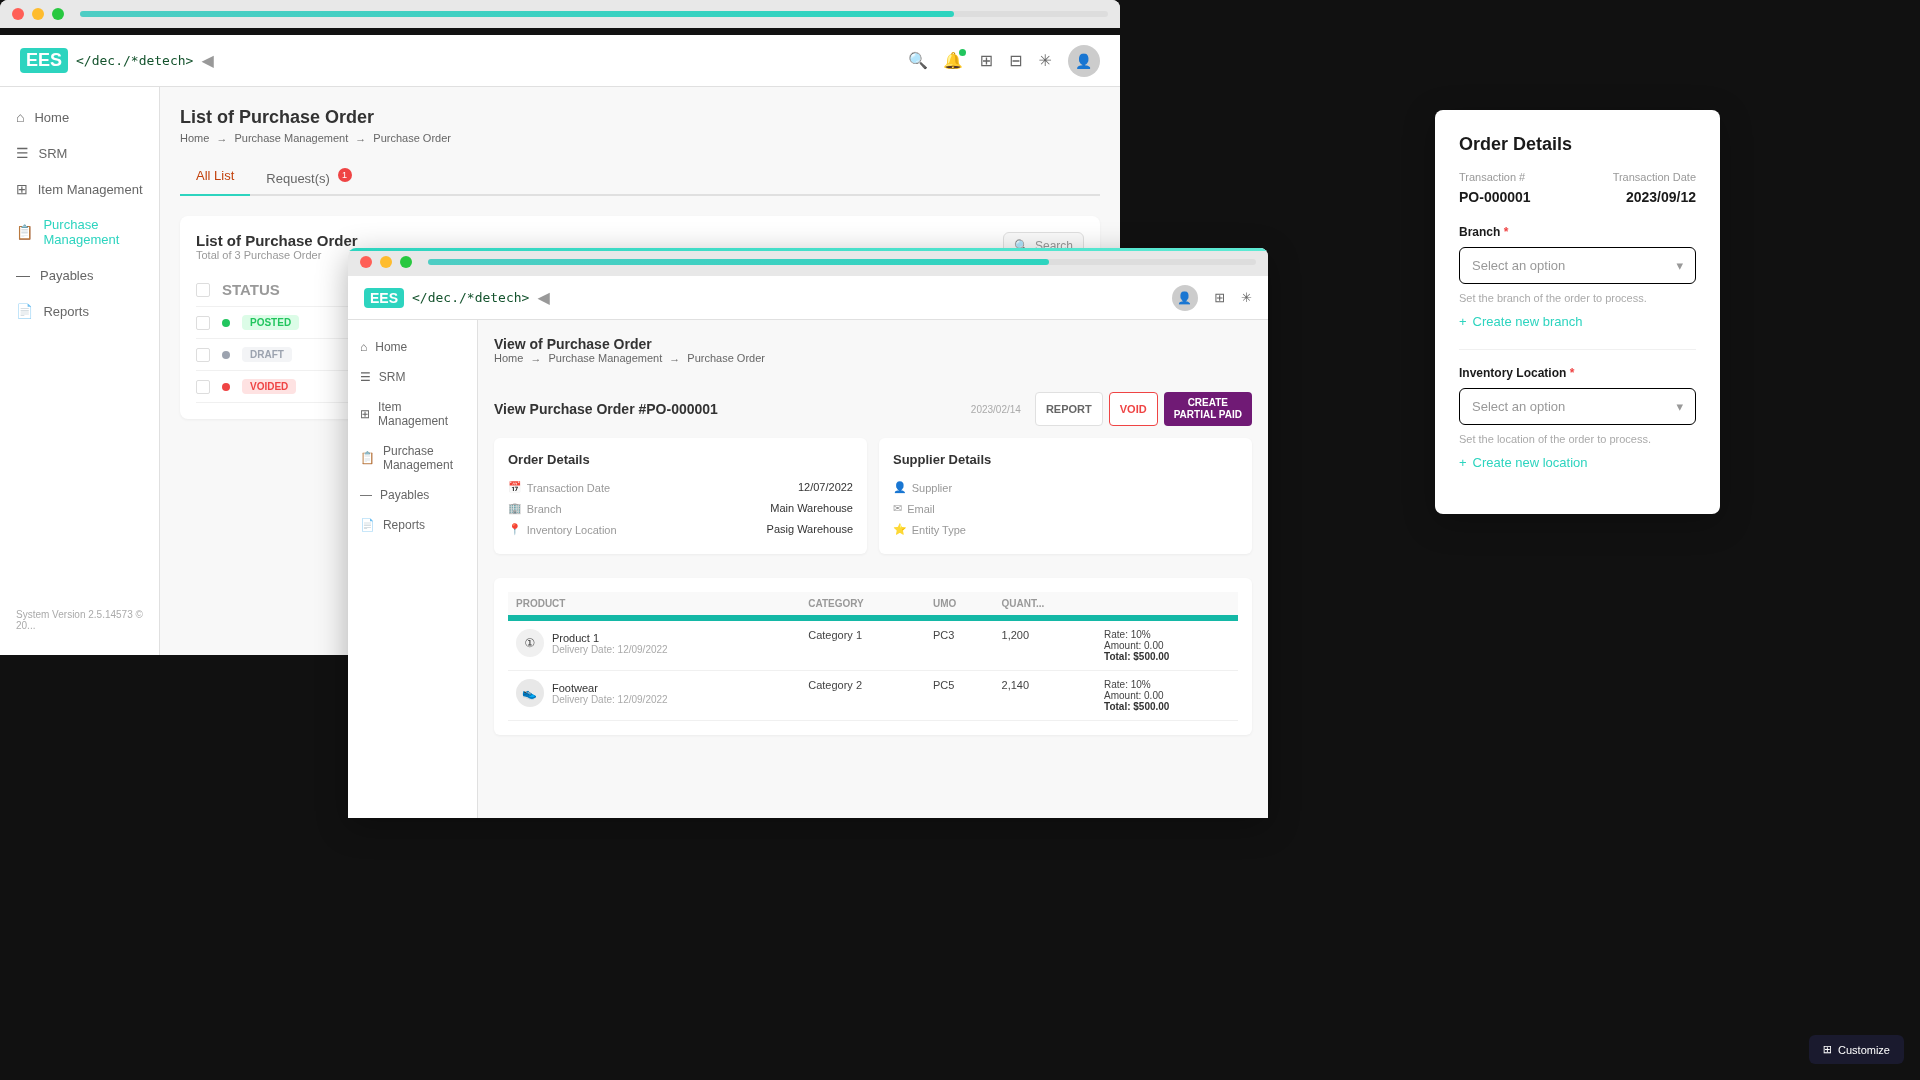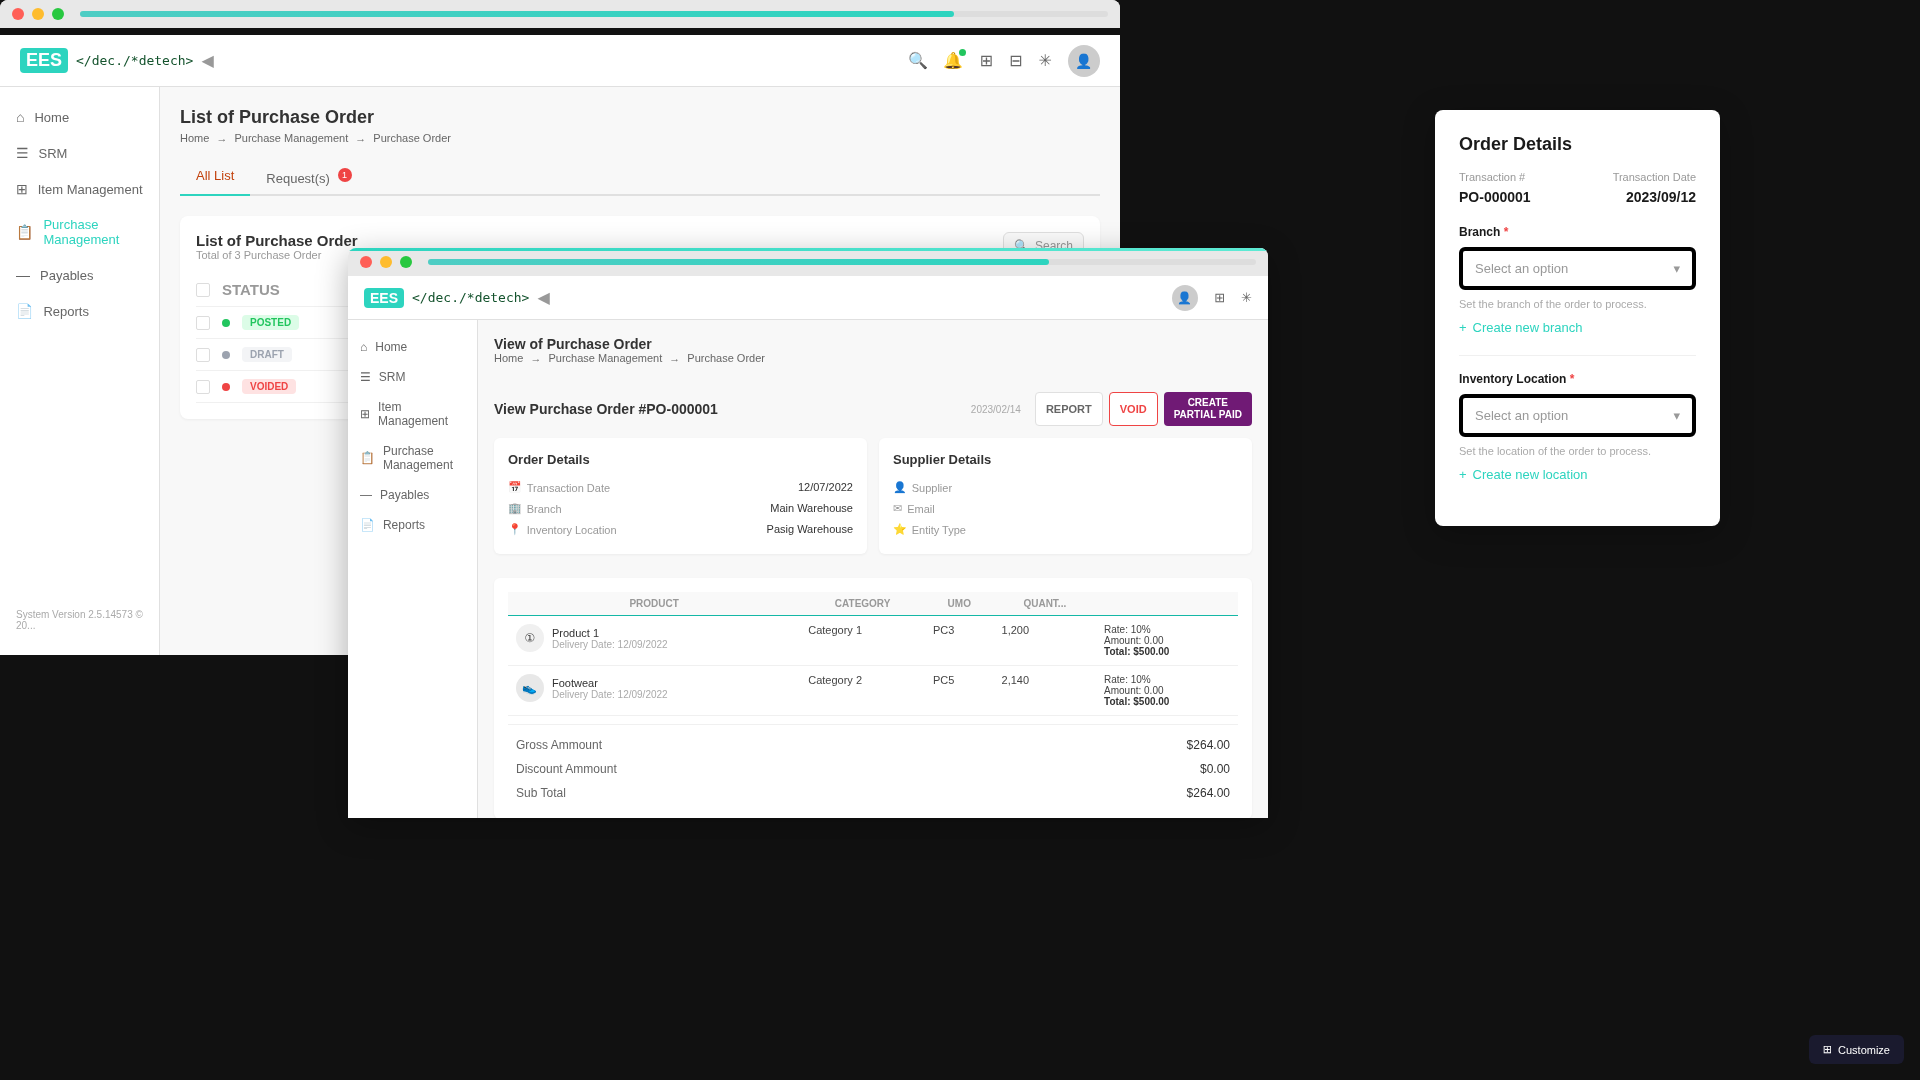--- a/index.html
+++ b/index.html
@@ -352,28 +352,28 @@
       margin-bottom: 12px;
     }
 
     
     .items-table {
       width: 100%;
       border-collapse: collapse;
       font-size: 11px;
     }
     .items-table th {
-      text-align: center;
+      text-align: left;
       padding: 6px 8px;
       background: #f9f9f9;
       color: #999;
       font-weight: 600;
       font-size: 10px;
       text-transform: uppercase;
-      border-bottom: 1px solid #14b8a6;
+      border-bottom: 6px solid #14b8a6;
     }
     .items-table td {
       padding: 8px;
       border-bottom: 1px solid #f0f0f0;
       color: #444;
       vertical-align: top;
     }
     .product-icon {
       width: 28px; height: 28px;
       border-radius: 50%;
@@ -414,21 +414,21 @@
     .panel-section { margin-bottom: 20px; }
     .panel-section-label {
       font-size: 12px;
       font-weight: 600;
       color: #1a1a1a;
       margin-bottom: 8px;
     }
     .required-star { color: #ef4444; }
     .panel-select {
       width: 100%;
-      border: 4px solid #000000;
+      border: 1px solid #000000;
       border-radius: 6px;
       padding: 10px 12px;
       font-size: 13px;
       color: #999;
       display: flex;
       align-items: center;
       justify-content: space-between;
       cursor: pointer;
       background: #fff;
     }
@@ -808,35 +808,20 @@
               <td>2,140</td>
               <td class="tax-cell">
                 <div>Rate: 10%</div>
                 <div>Amount: 0.00</div>
                 <div class="tax-total">Total: $500.00</div>
               </td>
             </tr>
           </tbody>
         </table>
 
-        <div style="margin-top:8px;border-top:1px solid #f0f0f0;padding-top:8px;">
-          <div class="totals-row">
-            <span class="totals-label">Gross Ammount</span>
-            <span class="totals-value">$264.00</span>
-          </div>
-          <div class="totals-row">
-            <span class="totals-label">Discount Ammount</span>
-            <span class="totals-value">$0.00</span>
-          </div>
-          <div class="totals-row">
-            <span class="totals-label">Sub Total</span>
-            <span class="totals-value">$264.00</span>
-          </div>
-
-        </div>
       </div>
     </div>
   </div>
 </div>
 
 <div style="position:absolute;top:110px;right:200px;width:285px;background:#fff;border-radius:8px;box-shadow:0 8px 32px rgba(0,0,0,0.25);padding:24px;z-index:200;">
   <div class="panel-title">Order Details</div>
 
   <div class="panel-row">
     <span class="panel-label">Transaction #</span>

